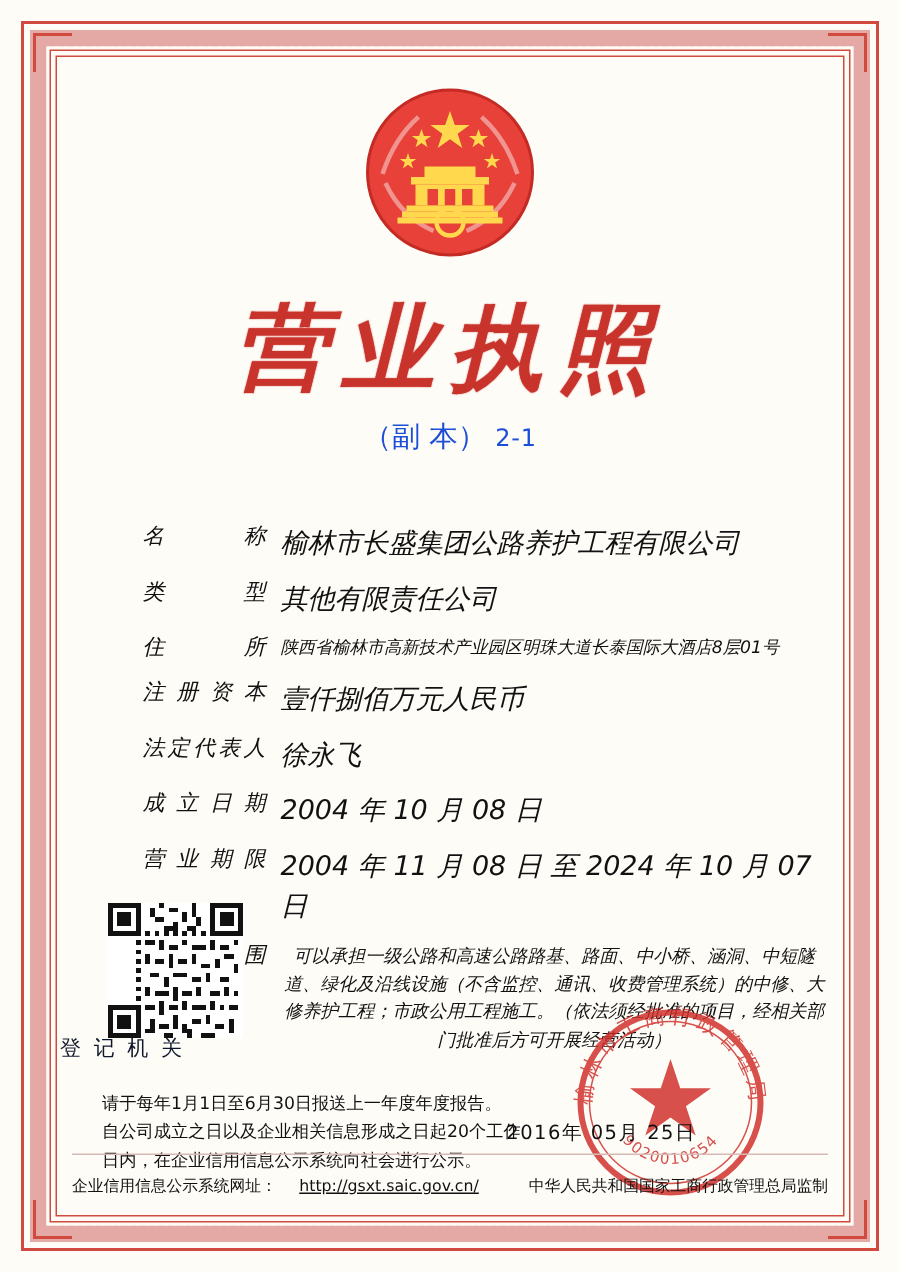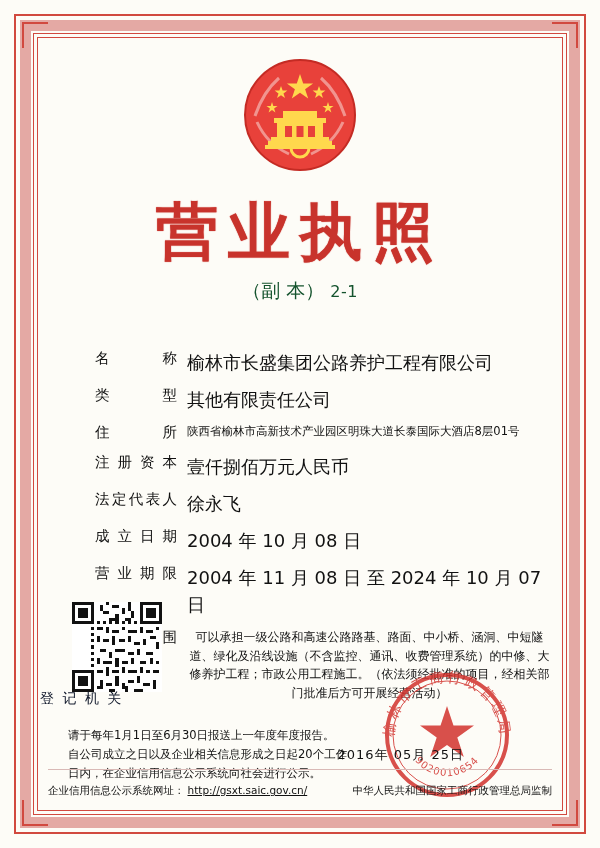--- a/index.html
+++ b/index.html
@@ -90,28 +90,29 @@
     top: 158px;
     left: 0; right: 0;
     text-align: center;
     font-family: "DejaVu Serif", "Liberation Serif", serif;
     font-weight: bold;
     font-size: 62px;
     letter-spacing: 10px;
     color: #c8332c;
     text-shadow: 0 0 1px #c8332c;
     line-height: 1.1;
+    font-style: italic;
   }
   .subtitle {
     position: absolute;
     top: 238px;
     left: 0; right: 0;
     text-align: center;
     font-size: 19px;
-    color: #14532d;
+    color: #1d4ed8;
     font-family: "DejaVu Sans", "Liberation Sans", sans-serif;
   }
   .subtitle .num {
     font-size: 16px;
     letter-spacing: 0.5px;
   }
   .credit-code {
     position: absolute;
     top: 272px;
     right: 12px;
@@ -119,20 +120,21 @@
     color: #111;
     letter-spacing: 0.2px;
   }
 
   
   .fields {
     position: absolute;
     top: 308px;
     left: 55px;
     right: 8px;
+    font-style: italic;
   }
   .field-row {
     display: flex;
     align-items: flex-start;
     margin-bottom: 9px;
   }
   .field-label {
     width: 92px;
     flex: 0 0 92px;
     font-size: 14.5px;
@@ -228,21 +230,21 @@
     bottom: 10px;
     display: flex;
     justify-content: space-between;
     align-items: baseline;
     font-size: 10.5px;
     color: #111;
   }
   .footer .url {
     text-decoration: underline;
   }
-  .footer-left { display: flex; gap: 3px; align-items: baseline; }
+  .footer-left { display: flex; gap: 15px; align-items: baseline; }
 </style>
 </head>
 <body>
 
 <div class="page">
 
   <div class="frame-pattern"></div>
   <div class="frame-pattern-mask"></div>
   <div class="frame-outer"></div>
   <div class="frame-inner"></div>

